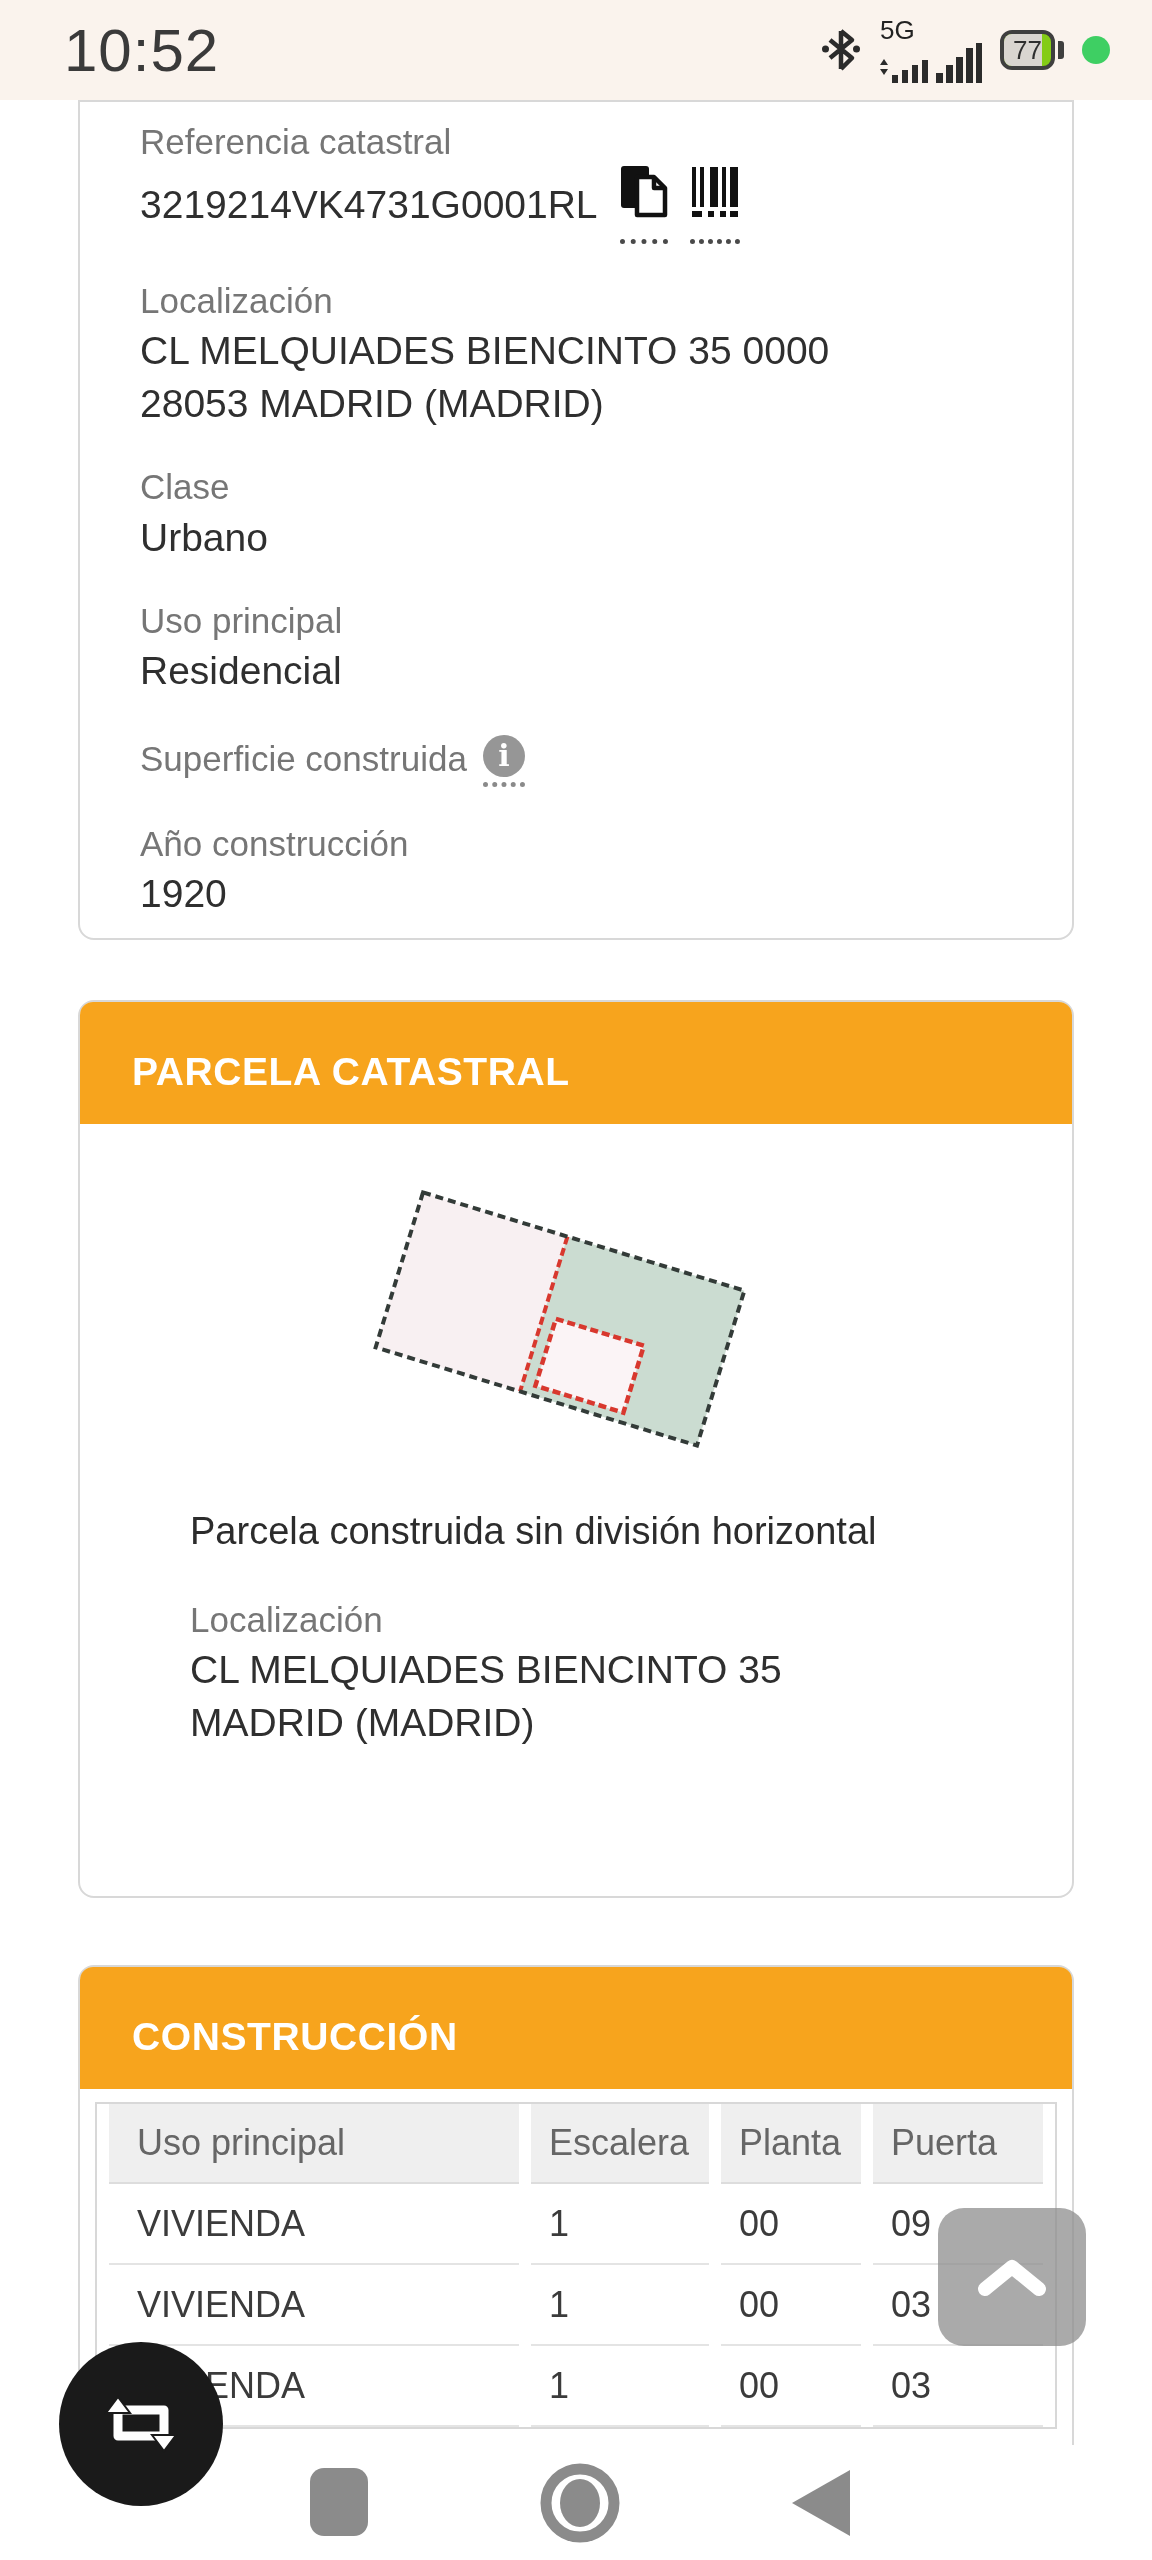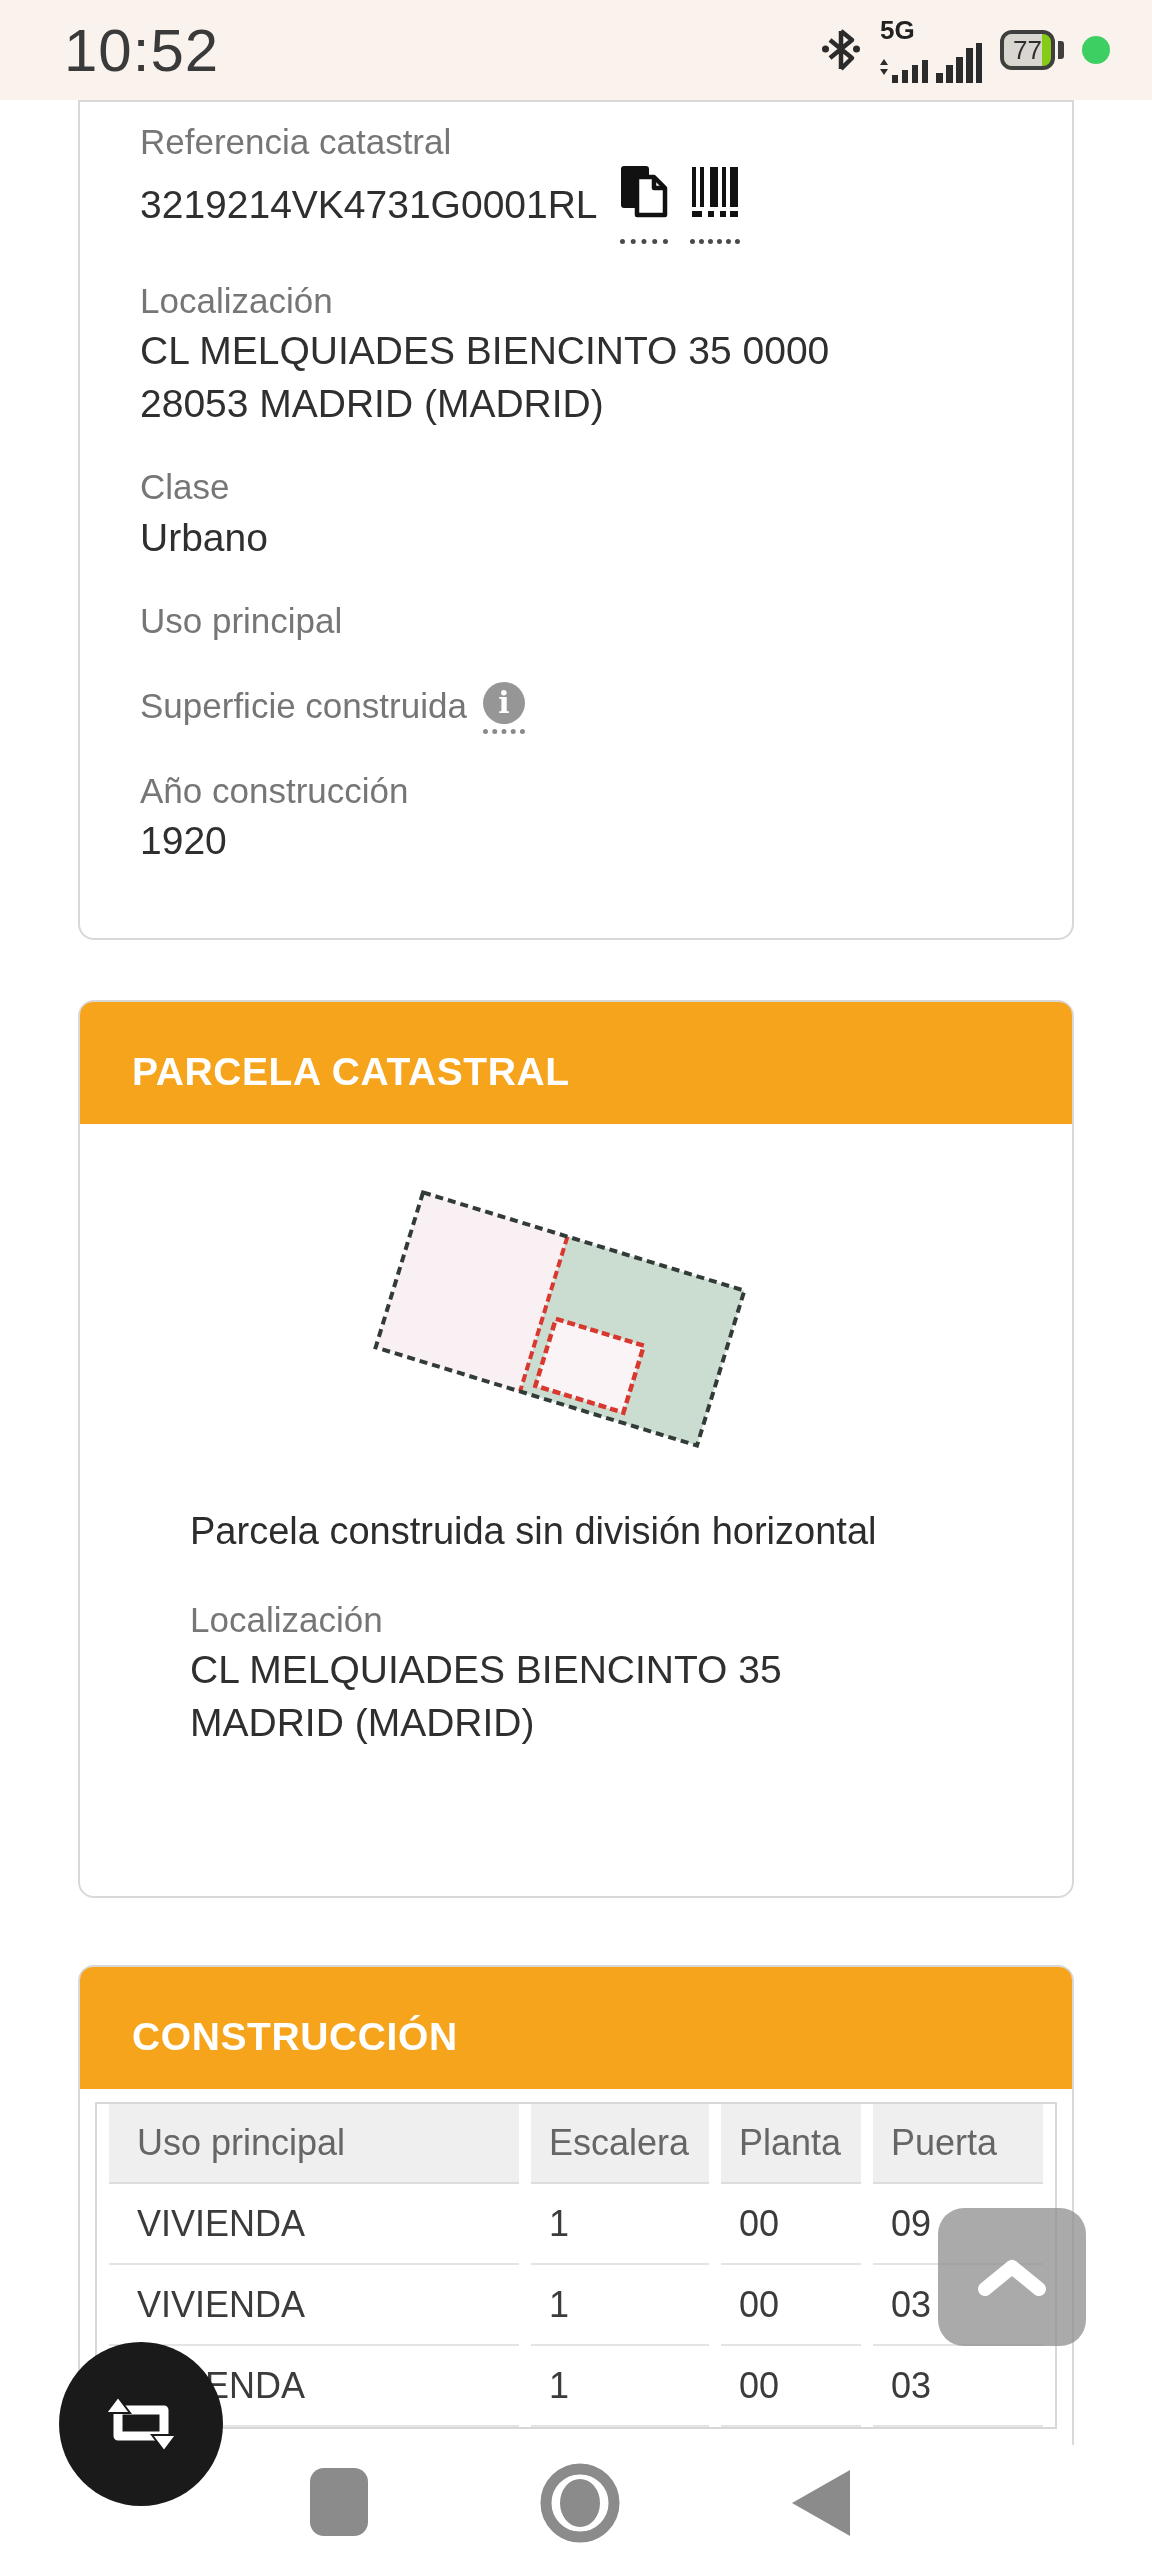--- a/index.html
+++ b/index.html
@@ -7,21 +7,21 @@
   body { font-family:"Liberation Sans", sans-serif; background:#ffffff; }
   .screen { position:relative; width:1152px; height:2560px; overflow:hidden; background:#ffffff; }
 
   
   .status-bar { position:absolute; left:0; top:0; width:1152px; height:100px; background:#faf3ed;
     display:flex; align-items:center; justify-content:space-between; padding:0 42px 0 64px; z-index:70; }
   .time { font-size:60px; color:#3a3a3a; font-weight:500; letter-spacing:1px; }
   .sb-right { display:flex; align-items:center; gap:18px; }
   .bt-icon svg { display:block; }
   .signal-wrap { display:flex; align-items:flex-end; gap:6px; position:relative; padding-top:26px; }
-  .net-label { position:absolute; left:2px; top:-2px; font-size:26px; font-weight:700; color:#222; }
+  .net-label { position:absolute; left:2px; top:-2px; font-size:26px; font-weight:400; color:#222; }
   .battery { display:flex; align-items:center; }
   .batt-body { width:55px; height:40px; border:4px solid #3f3f3f; border-radius:12px; position:relative; overflow:hidden; background:#84cc16; }
   .batt-fill { position:absolute; left:0; top:0; bottom:0; width:80%; background:#d9d5d0; }
   .batt-num { position:absolute; inset:0; display:flex; align-items:center; justify-content:center; font-size:26px; color:#2e2e2e; }
   .batt-nub { width:6px; height:18px; background:#3f3f3f; border-radius:0 3px 3px 0; margin-left:3px; }
   .green-dot { width:28px; height:28px; border-radius:50%; background:#3ecf63; }
 
   
   .card { position:absolute; left:78px; width:996px; background:#ffffff; border:2px solid #d8d8d8; }
   .card1 { top:100px; height:840px; border-radius:0 0 16px 16px; padding:17px 40px 0 60px; }
@@ -157,20 +157,23 @@
 
     <div class="field">
       <div class="lbl">Clase</div>
       <div class="val">
           <span>Urbano</span>
         </div>
     </div>
 
     <div class="field">
       <div class="lbl">Uso principal</div>
+      <div class="val">
+          <span>Residencial</span>
+        </div>
     </div>
 
     <div class="field">
       <div class="lbl" style="display:flex; align-items:center;">
         <span>Superficie construida</span>
         <span class="tip info-tip">
           <span class="under"><span class="info-badge">i</span></span>
         </span>
       </div>
     </div>

